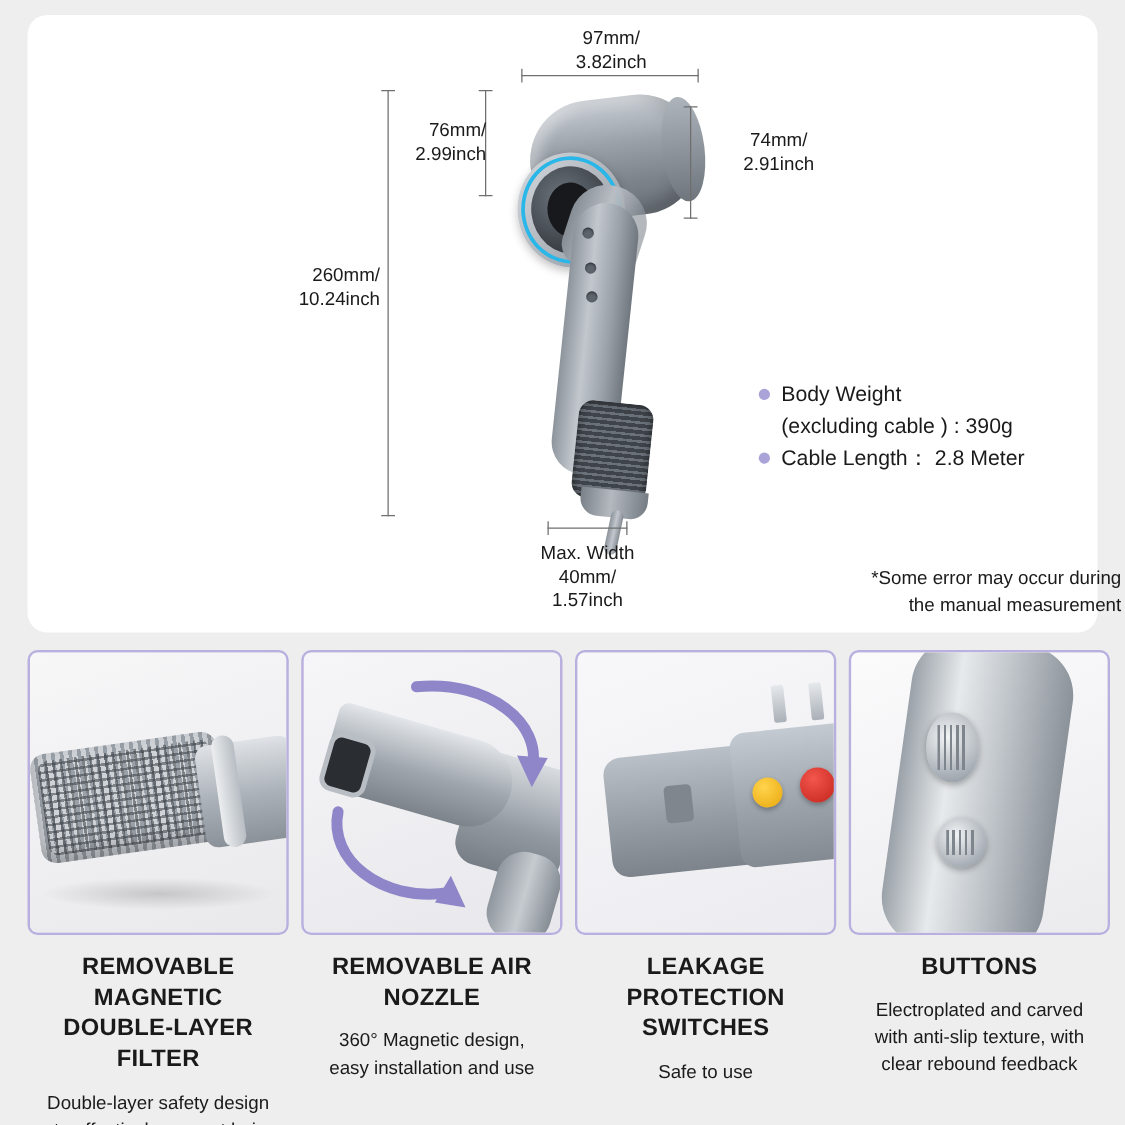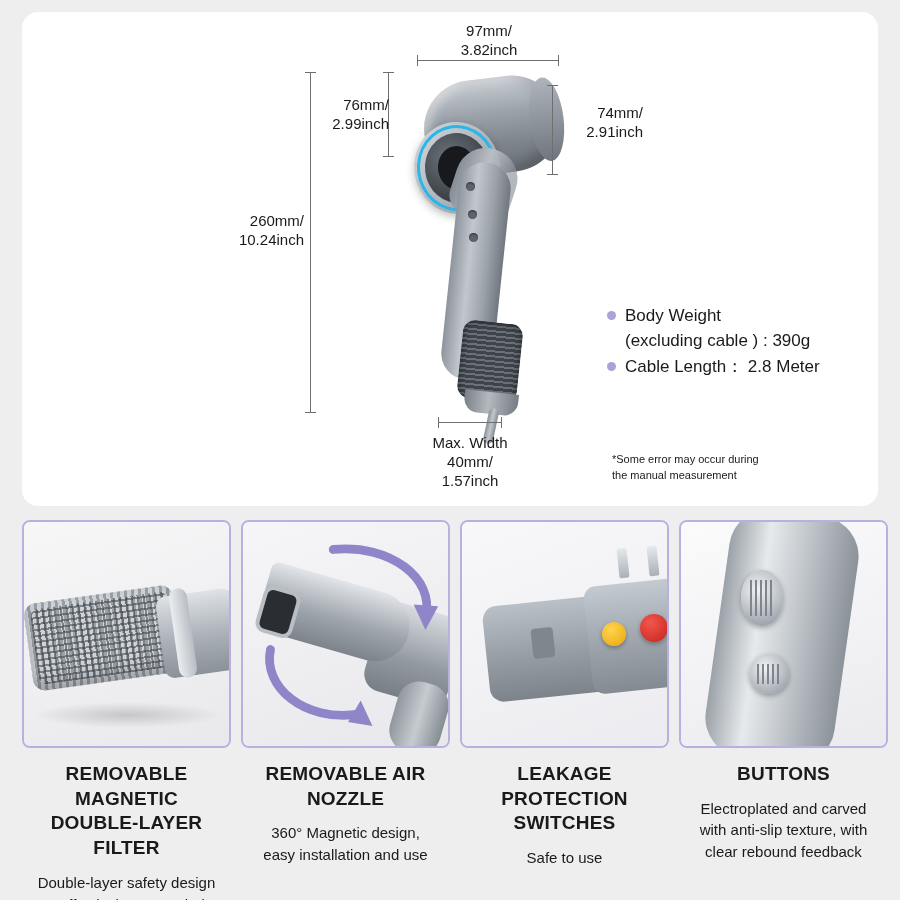--- a/index.html
+++ b/index.html
@@ -213,22 +213,22 @@
     font-size: 17px;
     line-height: 1.45;
     color: #1a1a1a;
     white-space: pre-line;
   }
   .note {
     position: absolute;
     left: 590px;
     top: 440px;
     width: 285px;
-    text-align: left;
-    font-size: 11px;
+    text-align: right;
+    font-size: 15px;
     line-height: 1.45;
     color: #1a1a1a;
     white-space: pre-line;
   }
 
   
   .features {
     position: absolute;
     left: 22px;
     top: 520px;
@@ -430,21 +430,21 @@
 
     <div class="dim-line dim-v" style="left:366px; top:60px; height:85px;"></div>
     <div class="tick tick-h" style="left:361px; top:60px;"></div>
     <div class="tick tick-h" style="left:361px; top:144px;"></div>
     <div class="dim-label" style="left:283px; top:84px; width:84px; text-align:right;">76mm/
 2.99inch</div>
 
     <div class="dim-line dim-v" style="left:530px; top:73px; height:90px;"></div>
     <div class="tick tick-h" style="left:525px; top:73px;"></div>
     <div class="tick tick-h" style="left:525px; top:162px;"></div>
-    <div class="dim-label" style="left:531px; top:92px; width:90px; text-align:right;">74mm/
+    <div class="dim-label" style="left:556px; top:92px; width:90px; text-align:center;">74mm/
 2.91inch</div>
 
     <div class="dim-line dim-v" style="left:288px; top:60px; height:341px;"></div>
     <div class="tick tick-h" style="left:283px; top:60px;"></div>
     <div class="tick tick-h" style="left:283px; top:400px;"></div>
     <div class="dim-label" style="left:190px; top:200px; width:92px; text-align:right;">260mm/
 10.24inch</div>
 
     <div class="dim-line dim-h" style="left:416px; top:410px; width:64px;"></div>
     <div class="tick tick-v" style="left:416px; top:405px;"></div>

